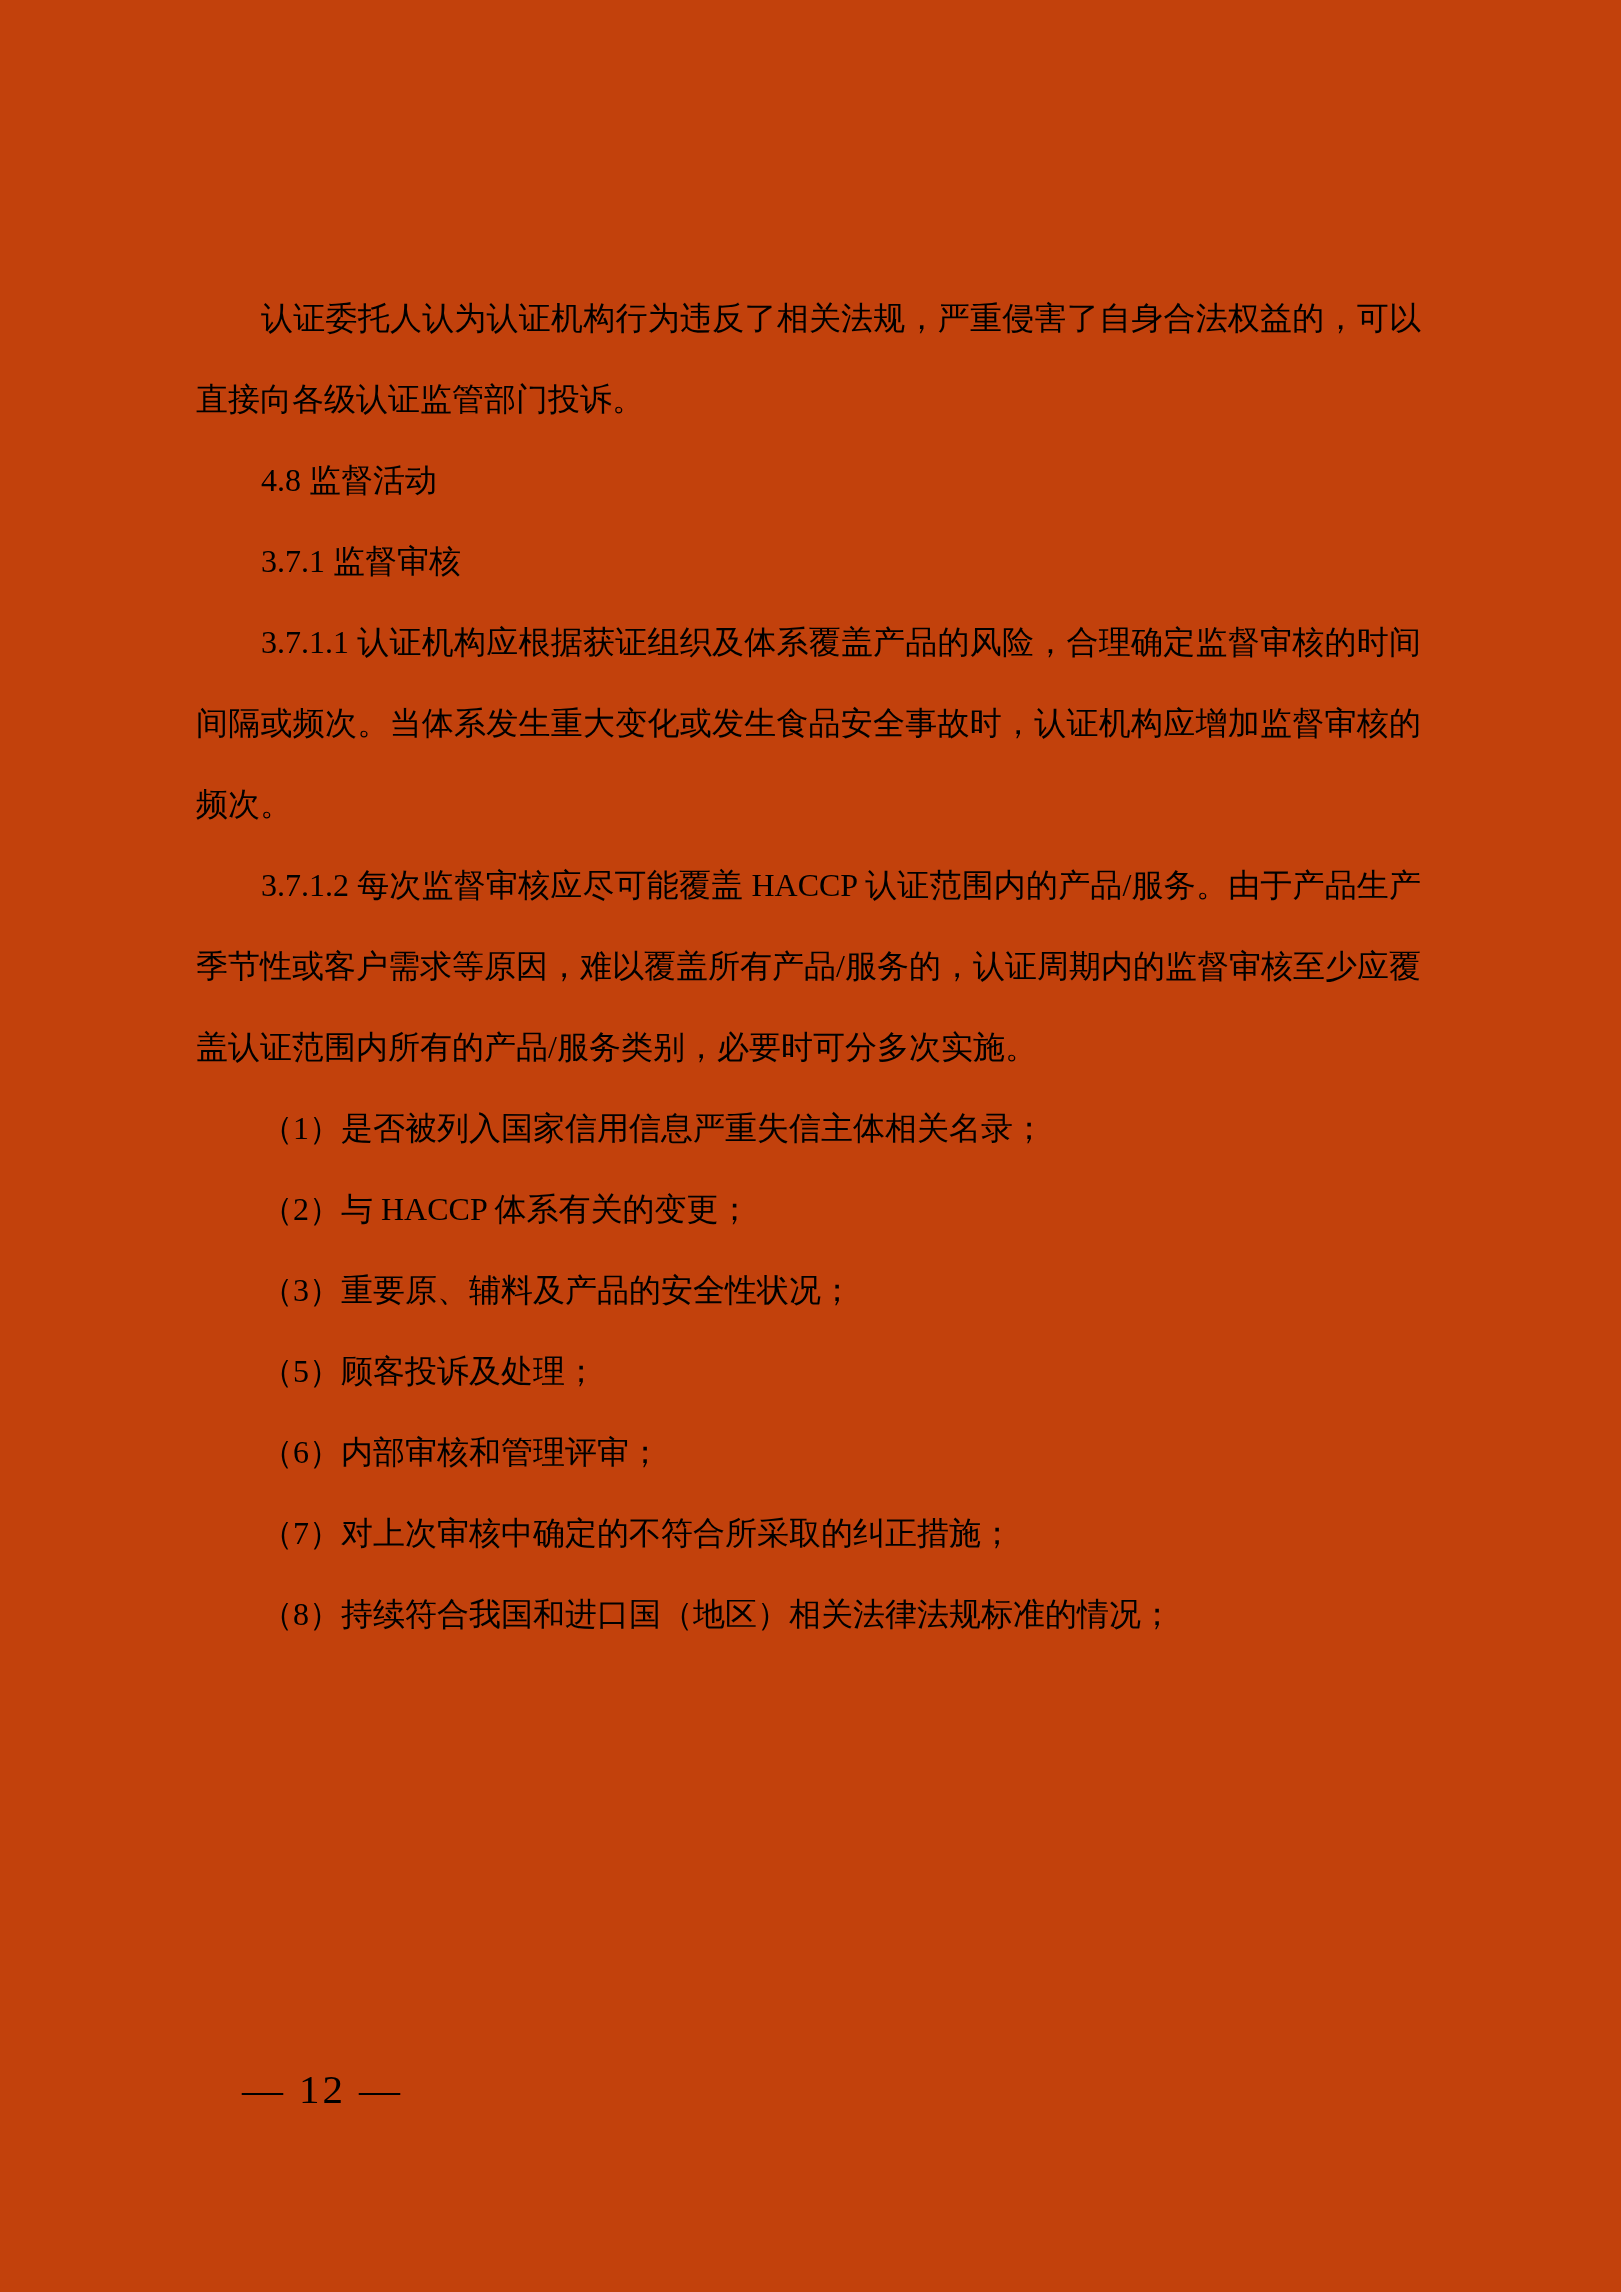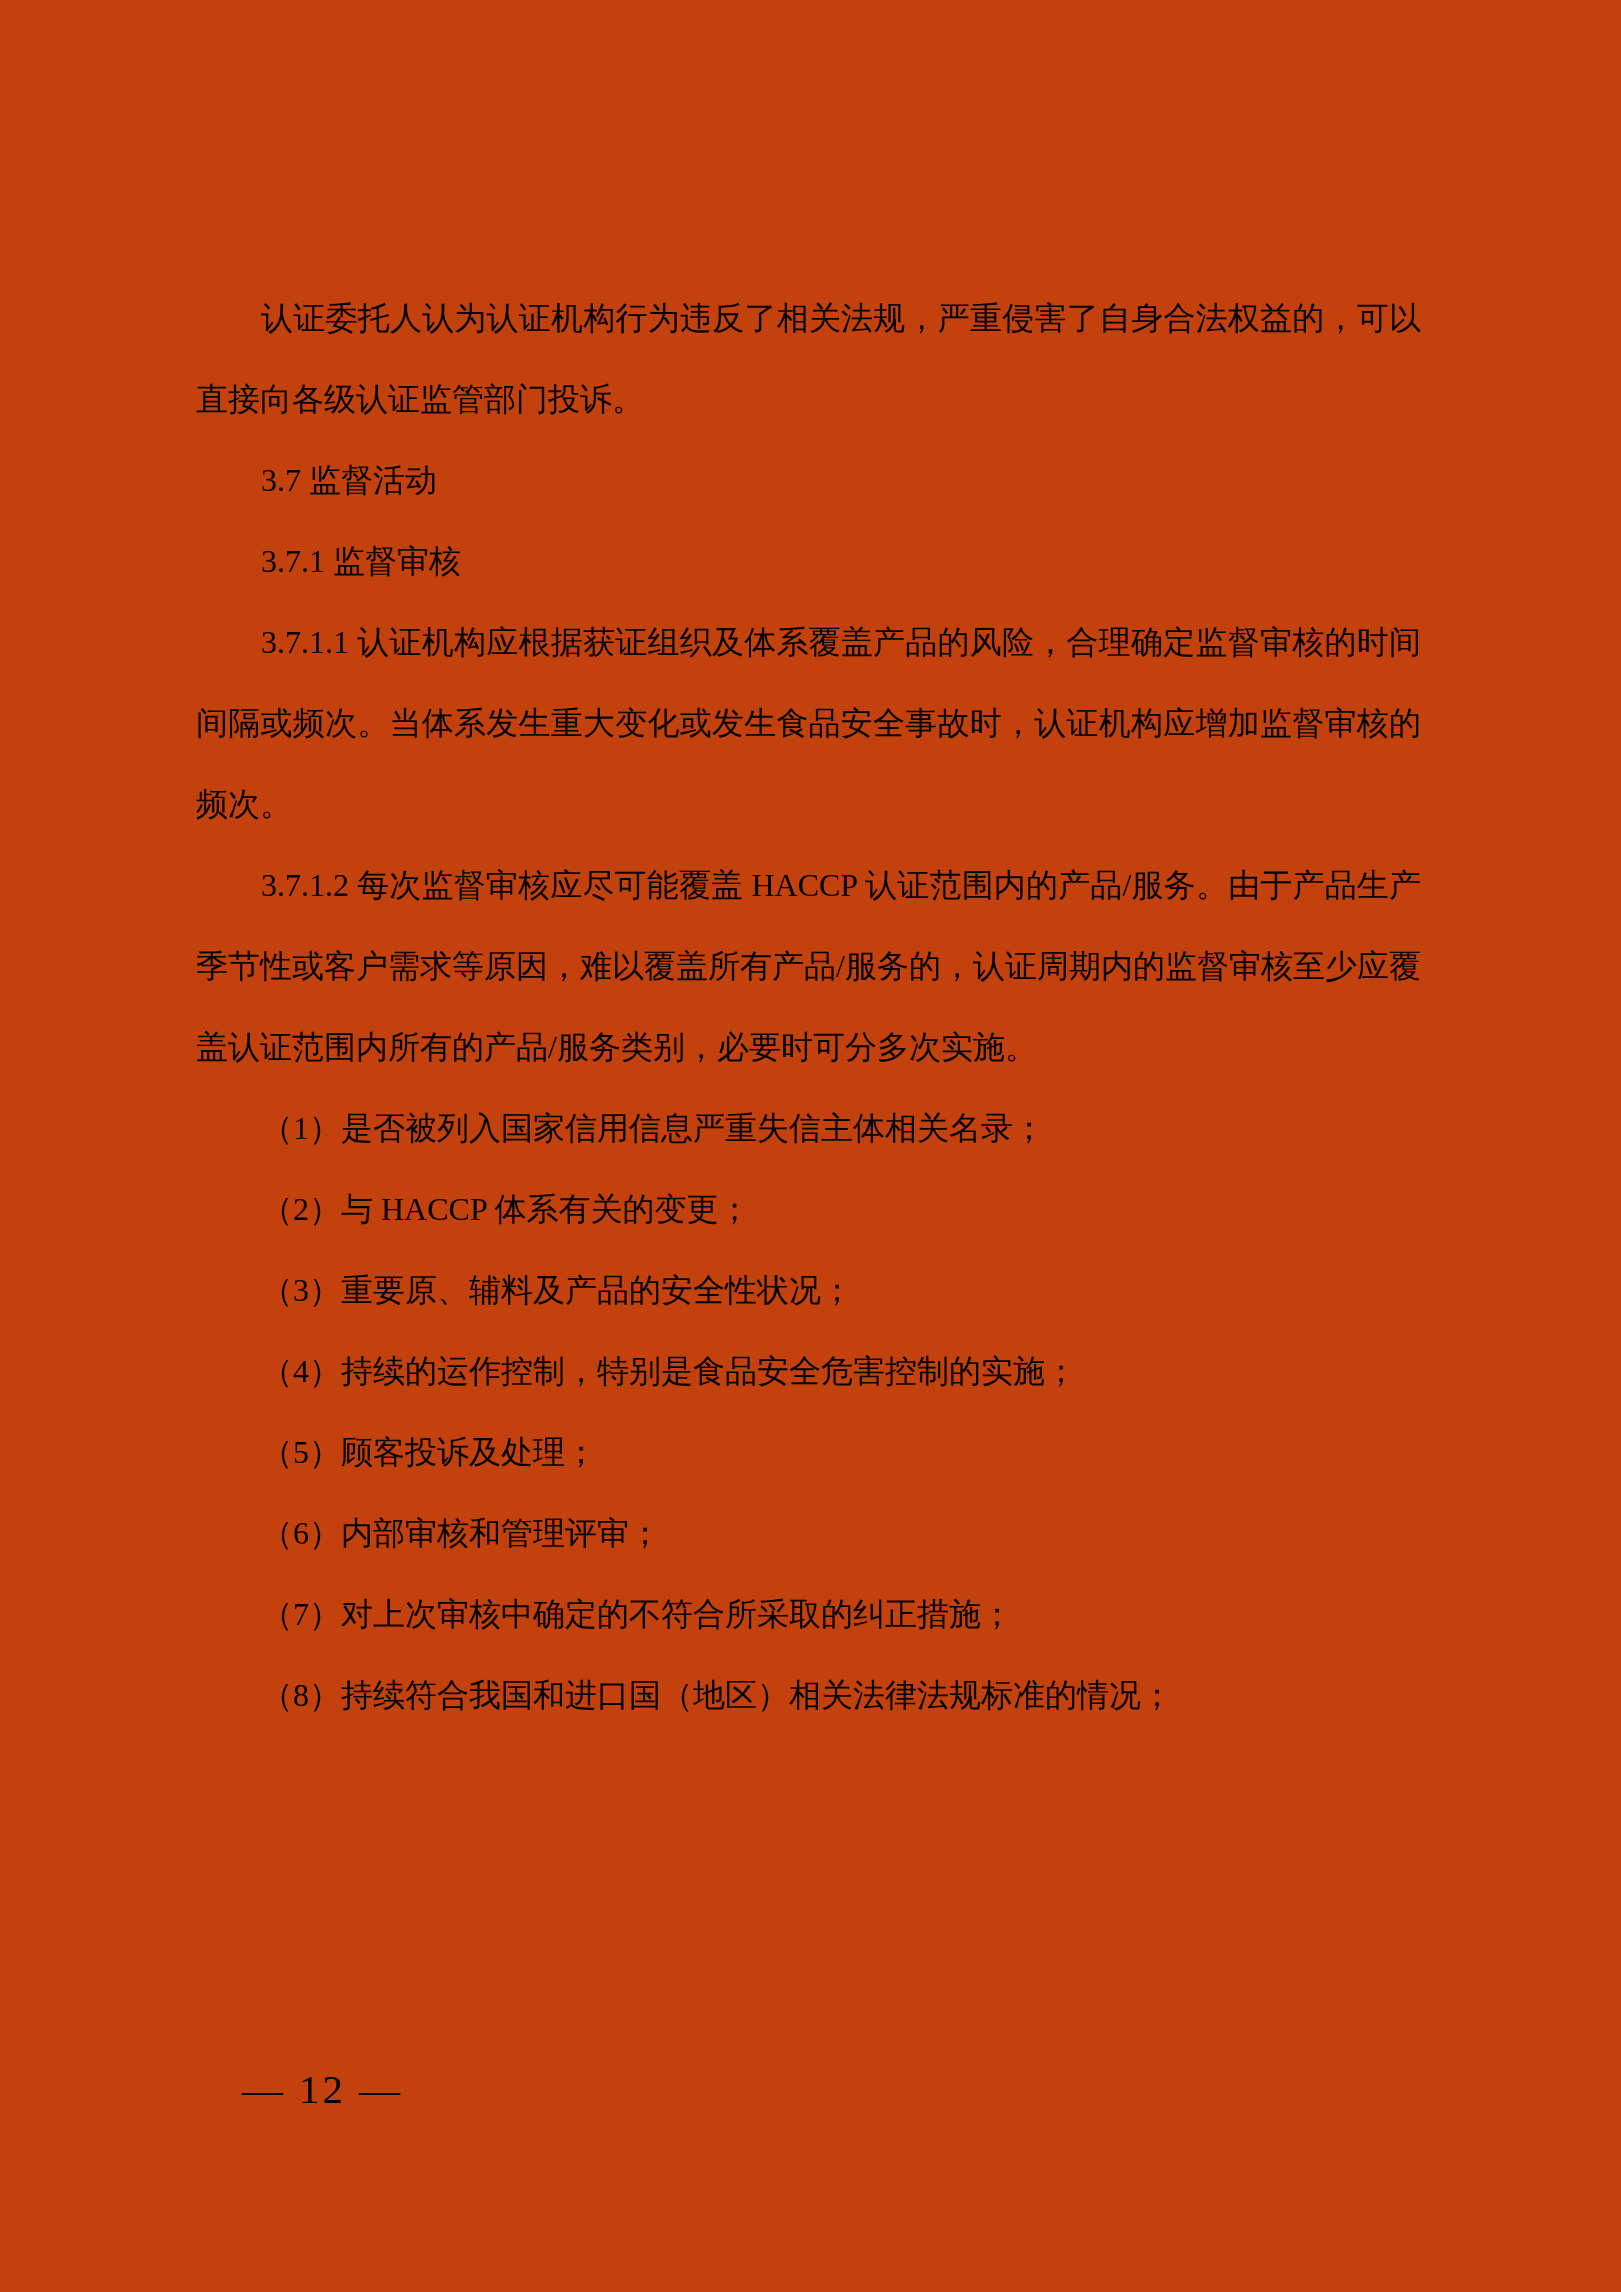--- a/index.html
+++ b/index.html
@@ -41,28 +41,27 @@
     letter-spacing: 2.9px;
     white-space: pre;
   }
 </style>
 </head>
 <body>
 
 <div class="page">
   <div class="content">
     <p class="blk">认证委托人认为认证机构行为违反了相关法规，严重侵害了自身合法权益的，可以直接向各级认证监管部门投诉。</p>
-    <p class="blk">3.7 监督活动</p>
+    <p class="blk">4.8 监督活动</p>
     <p class="blk">3.7.1 监督审核</p>
     <p class="blk">3.7.1.1 认证机构应根据获证组织及体系覆盖产品的风险，合理确定监督审核的时间间隔或频次。当体系发生重大变化或发生食品安全事故时，认证机构应增加监督审核的频次。</p>
     <p class="blk">3.7.1.2 每次监督审核应尽可能覆盖 HACCP 认证范围内的产品/服务。由于产品生产季节性或客户需求等原因，难以覆盖所有产品/服务的，认证周期内的监督审核至少应覆盖认证范围内所有的产品/服务类别，必要时可分多次实施。</p>
     <p class="blk">（1）是否被列入国家信用信息严重失信主体相关名录；</p>
     <p class="blk">（2）与 HACCP 体系有关的变更；</p>
     <p class="blk">（3）重要原、辅料及产品的安全性状况；</p>
-    <p class="blk">（4）持续的运作控制，特别是食品安全危害控制的实施；</p>
     <p class="blk">（5）顾客投诉及处理；</p>
     <p class="blk">（6）内部审核和管理评审；</p>
     <p class="blk">（7）对上次审核中确定的不符合所采取的纠正措施；</p>
     <p class="blk">（8）持续符合我国和进口国（地区）相关法律法规标准的情况；</p>
   </div>
   <div class="footer">— 12 —</div>
 </div>
 
 
 </body></html>

